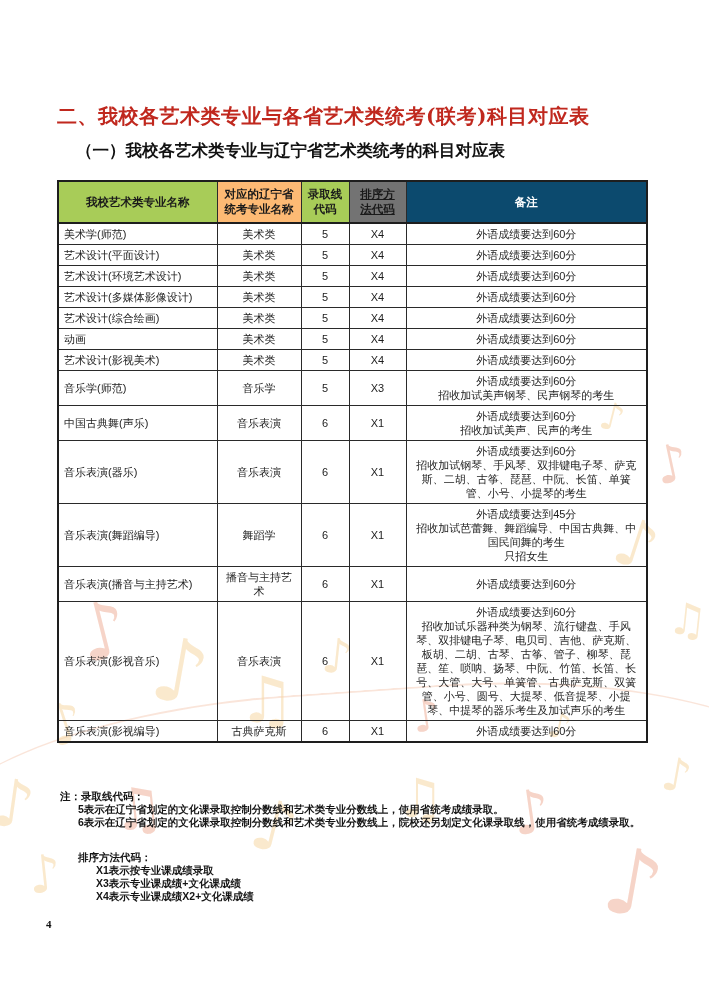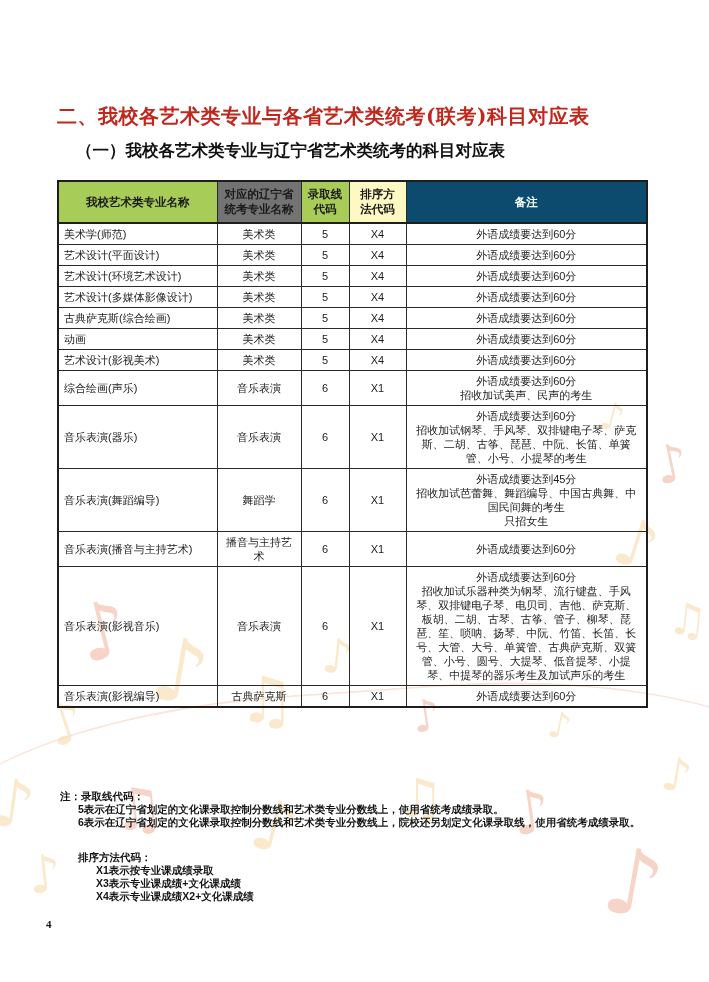--- a/index.html
+++ b/index.html
@@ -105,25 +105,25 @@
       <colgroup>
         <col style="width:159px">
           <col style="width:84px">
           <col style="width:48px">
           <col style="width:57px">
           <col style="width:241px">
       </colgroup>
       <thead>
         <tr>
           <th style="background: rgb(168, 204, 88); color: rgb(26, 26, 26);">我校艺术类专业名称</th>
-          <th style="background: #737373; color: rgb(26, 26, 26);">对应的辽宁省
+          <th style="background: #fdba74; color: rgb(26, 26, 26);">对应的辽宁省
 统考专业名称</th>
           <th style="background: rgb(168, 204, 88); color: rgb(26, 26, 26);">录取线
 代码</th>
-          <th style="background: #fef9c3; color: rgb(26, 26, 26);">排序方
+          <th style="background: #737373; color: rgb(26, 26, 26); text-decoration: underline;">排序方
 法代码</th>
           <th style="background: #0c4a6e; color: rgb(255, 255, 255);">备注</th>
         </tr>
       </thead>
       <tbody>
           <tr>
             <td class="c-major">美术学(师范)</td>
             <td class="c-exam">美术类</td>
             <td class="c-line">5</td>
             <td class="c-sort">X4</td>
@@ -144,42 +144,50 @@
             <td class="c-remark">外语成绩要达到60分</td>
           </tr>
           <tr>
             <td class="c-major">艺术设计(多媒体影像设计)</td>
             <td class="c-exam">美术类</td>
             <td class="c-line">5</td>
             <td class="c-sort">X4</td>
             <td class="c-remark">外语成绩要达到60分</td>
           </tr>
           <tr>
-            <td class="c-major">古典萨克斯(综合绘画)</td>
+            <td class="c-major">艺术设计(综合绘画)</td>
             <td class="c-exam">美术类</td>
             <td class="c-line">5</td>
             <td class="c-sort">X4</td>
             <td class="c-remark">外语成绩要达到60分</td>
           </tr>
           <tr>
             <td class="c-major">动画</td>
             <td class="c-exam">美术类</td>
             <td class="c-line">5</td>
             <td class="c-sort">X4</td>
             <td class="c-remark">外语成绩要达到60分</td>
           </tr>
           <tr>
             <td class="c-major">艺术设计(影视美术)</td>
             <td class="c-exam">美术类</td>
             <td class="c-line">5</td>
             <td class="c-sort">X4</td>
             <td class="c-remark">外语成绩要达到60分</td>
           </tr>
           <tr>
-            <td class="c-major">综合绘画(声乐)</td>
+            <td class="c-major">音乐学(师范)</td>
+            <td class="c-exam">音乐学</td>
+            <td class="c-line">5</td>
+            <td class="c-sort">X3</td>
+            <td class="c-remark">外语成绩要达到60分
+招收加试美声钢琴、民声钢琴的考生</td>
+          </tr>
+          <tr>
+            <td class="c-major">中国古典舞(声乐)</td>
             <td class="c-exam">音乐表演</td>
             <td class="c-line">6</td>
             <td class="c-sort">X1</td>
             <td class="c-remark">外语成绩要达到60分
 招收加试美声、民声的考生</td>
           </tr>
           <tr>
             <td class="c-major">音乐表演(器乐)</td>
             <td class="c-exam">音乐表演</td>
             <td class="c-line">6</td>

